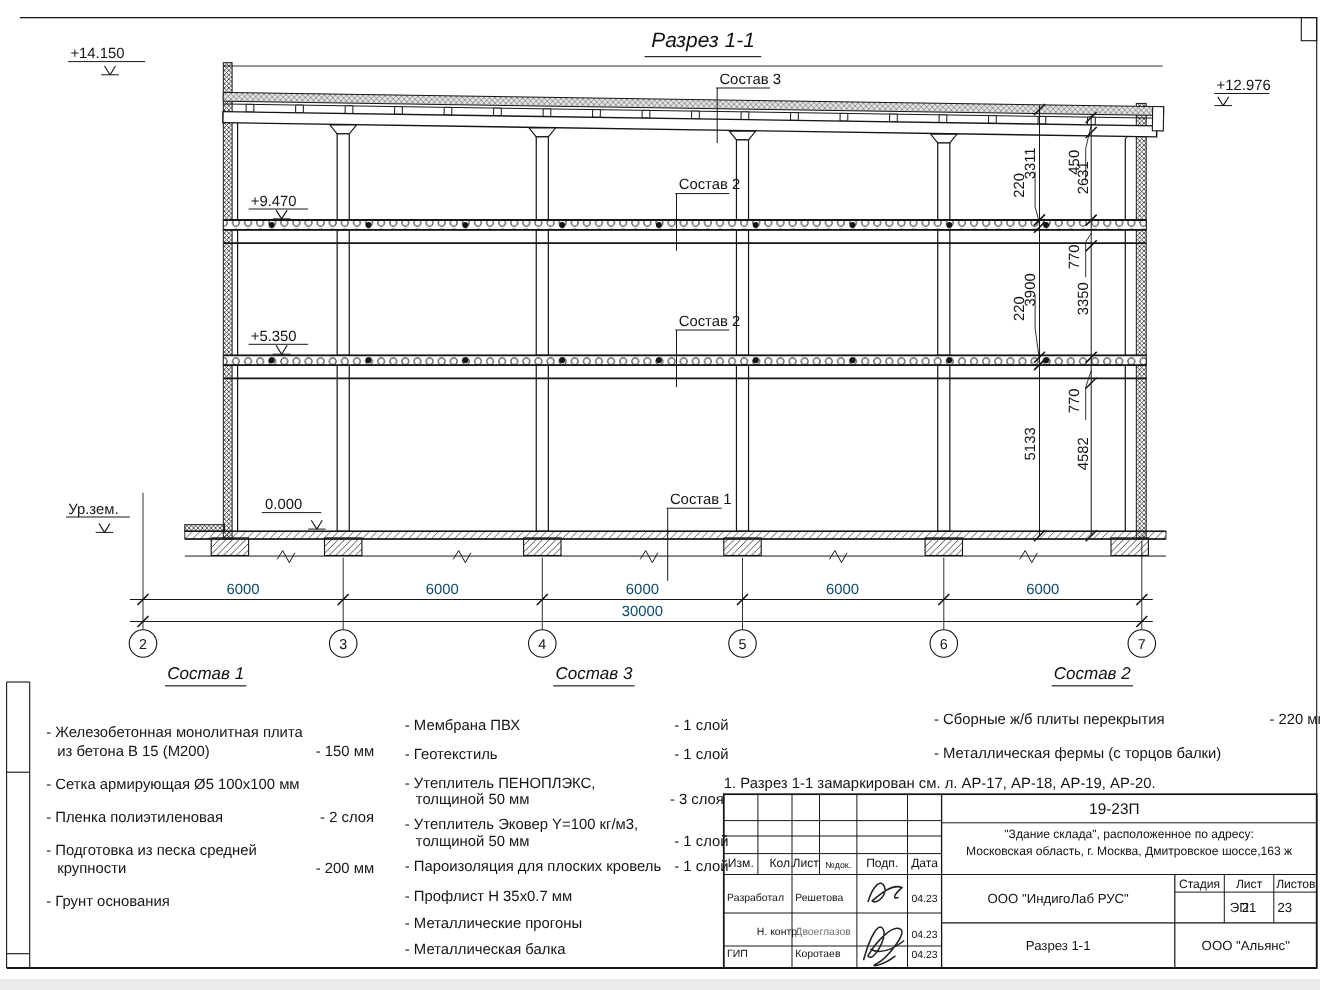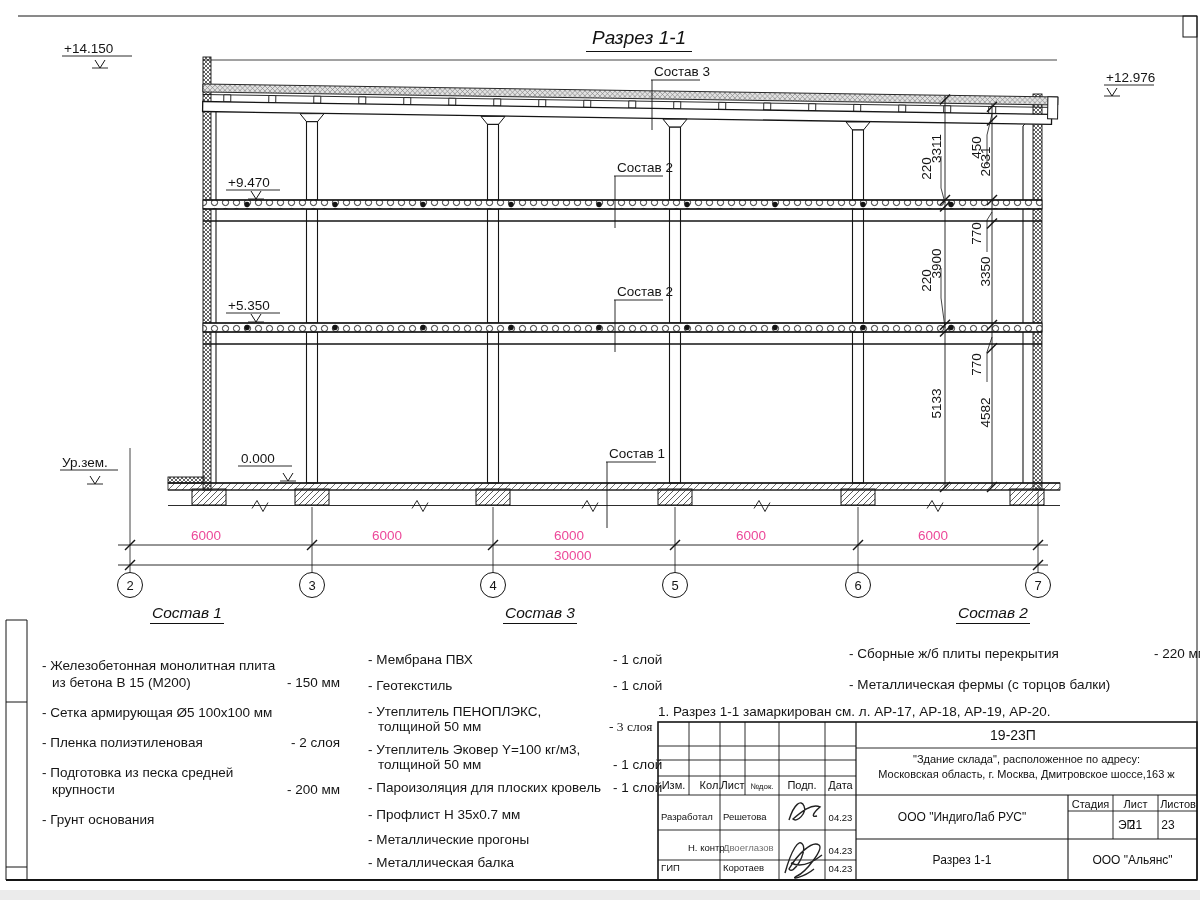--- a/index.html
+++ b/index.html
@@ -1,20 +1,20 @@
 <!DOCTYPE html>
 <html><head>
 <meta charset="utf-8">
 <style>
   html,body{margin:0;padding:0;background:#fff;}
   .sheet{position:relative;width:1200px;height:900px;background:#fff;overflow:hidden;
          font-family:"Liberation Sans","DejaVu Sans",sans-serif;color:#111;}
   svg{position:absolute;left:0;top:0;}
   .t{position:absolute;font-size:13.5px;white-space:nowrap;color:#151515;}
-  .dim{position:absolute;font-size:13.5px;white-space:nowrap;width:60px;color:#ec4899;}
+  .dim{position:absolute;font-size:13.5px;white-space:nowrap;text-align:center;width:60px;color:#0c4a6e;}
   .vdim{position:absolute;font-size:13.5px;white-space:nowrap;text-align:center;width:70px;
         transform:rotate(-90deg);color:#151515;}
   .bub{position:absolute;font-size:13px;width:24px;text-align:center;color:#151515;}
   .hd{position:absolute;font-style:italic;font-size:15.5px;border-bottom:1.4px solid #111;
       padding:0 2px 1px 2px;white-space:nowrap;}
   .ttl{position:absolute;font-style:italic;font-size:19px;border-bottom:1.6px solid #111;
        padding:0 6px 2px 6px;white-space:nowrap;}
   .st{position:absolute;font-size:11px;white-space:nowrap;}
   .stc{position:absolute;font-size:11px;white-space:nowrap;text-align:center;}
   .sm{font-size:9.5px;} .xs{font-size:8px;} .md{font-size:12px;} .lg{font-size:14px;}
@@ -322,21 +322,21 @@
   <div class="t" style="left:287px;top:782px;">- 200 мм</div>
   <div class="t" style="left:42px;top:812px;">- Грунт основания</div>
 
   <div class="hd" style="left:503px;top:604px;">Состав 3</div>
   <div class="t" style="left:368px;top:652px;">- Мембрана ПВХ</div>
   <div class="t" style="left:613px;top:652px;">- 1 слой</div>
   <div class="t" style="left:368px;top:678px;">- Геотекстиль</div>
   <div class="t" style="left:613px;top:678px;">- 1 слой</div>
   <div class="t" style="left:368px;top:704px;">- Утеплитель ПЕНОПЛЭКС,</div>
   <div class="t" style="left:378px;top:719px;">толщиной 50 мм</div>
-  <div class="t" style="left:609px;top:719px;font-family:Liberation Serif, serif;">- 3 слоя</div>
+  <div class="t" style="left:609px;top:719px;">- 3 слоя</div>
   <div class="t" style="left:368px;top:742px;">- Утеплитель Эковер Y=100 кг/м3,</div>
   <div class="t" style="left:378px;top:757px;">толщиной 50 мм</div>
   <div class="t" style="left:613px;top:757px;">- 1 слой</div>
   <div class="t" style="left:368px;top:780px;">- Пароизоляция для плоских кровель</div>
   <div class="t" style="left:613px;top:780px;">- 1 слой</div>
   <div class="t" style="left:368px;top:807px;">- Профлист Н 35х0.7 мм</div>
   <div class="t" style="left:368px;top:832px;">- Металлические прогоны</div>
   <div class="t" style="left:368px;top:855px;">- Металлическая балка</div>
 
   <div class="hd" style="left:956px;top:604px;">Состав 2</div>

